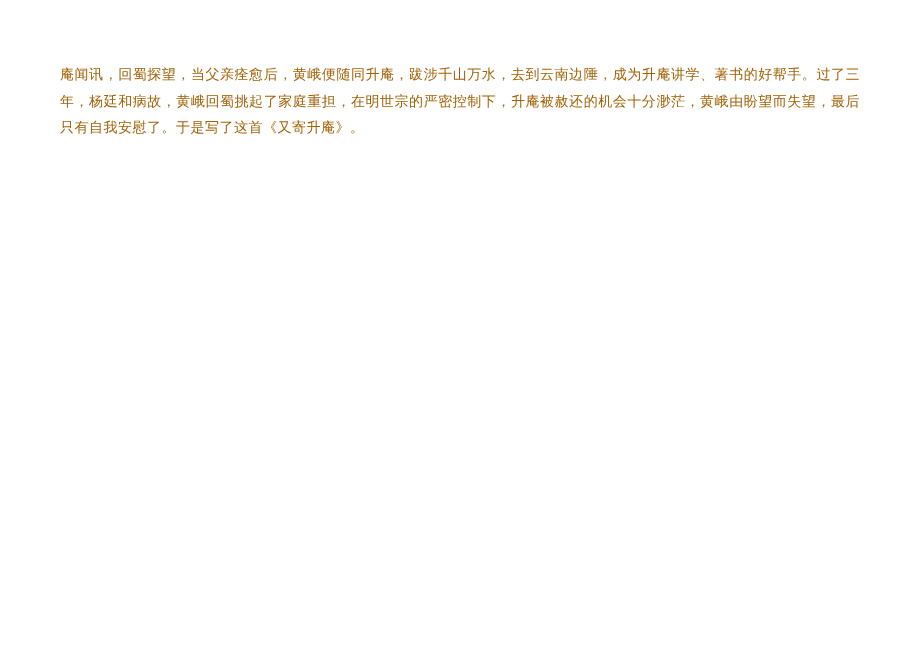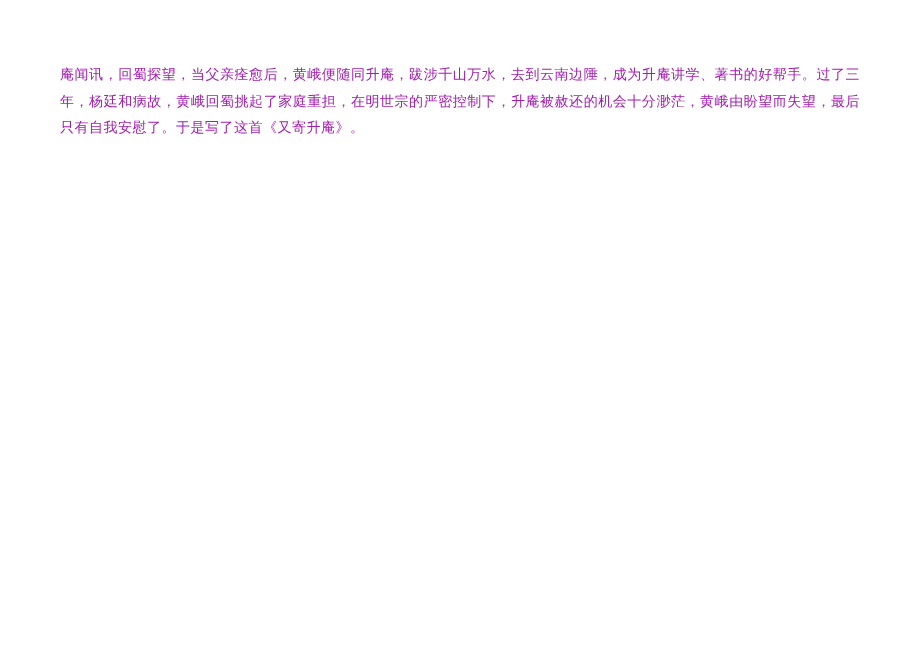--- a/index.html
+++ b/index.html
@@ -9,21 +9,21 @@
     height: 650px;
     background: #ffffff;
     font-family: "SimSun", "Songti SC", serif;
   }
   .page {
     padding: 48px 60px 0 60px;
     box-sizing: border-box;
   }
   .paragraph {
     font-size: 14px;
-    color: #a21caf;
+    color: #a16207;
     line-height: 1.9;
     letter-spacing: 0.5px;
     text-align: justify;
     word-break: break-all;
   }
 </style>
 </head>
 <body>
 
 <div class="page">

